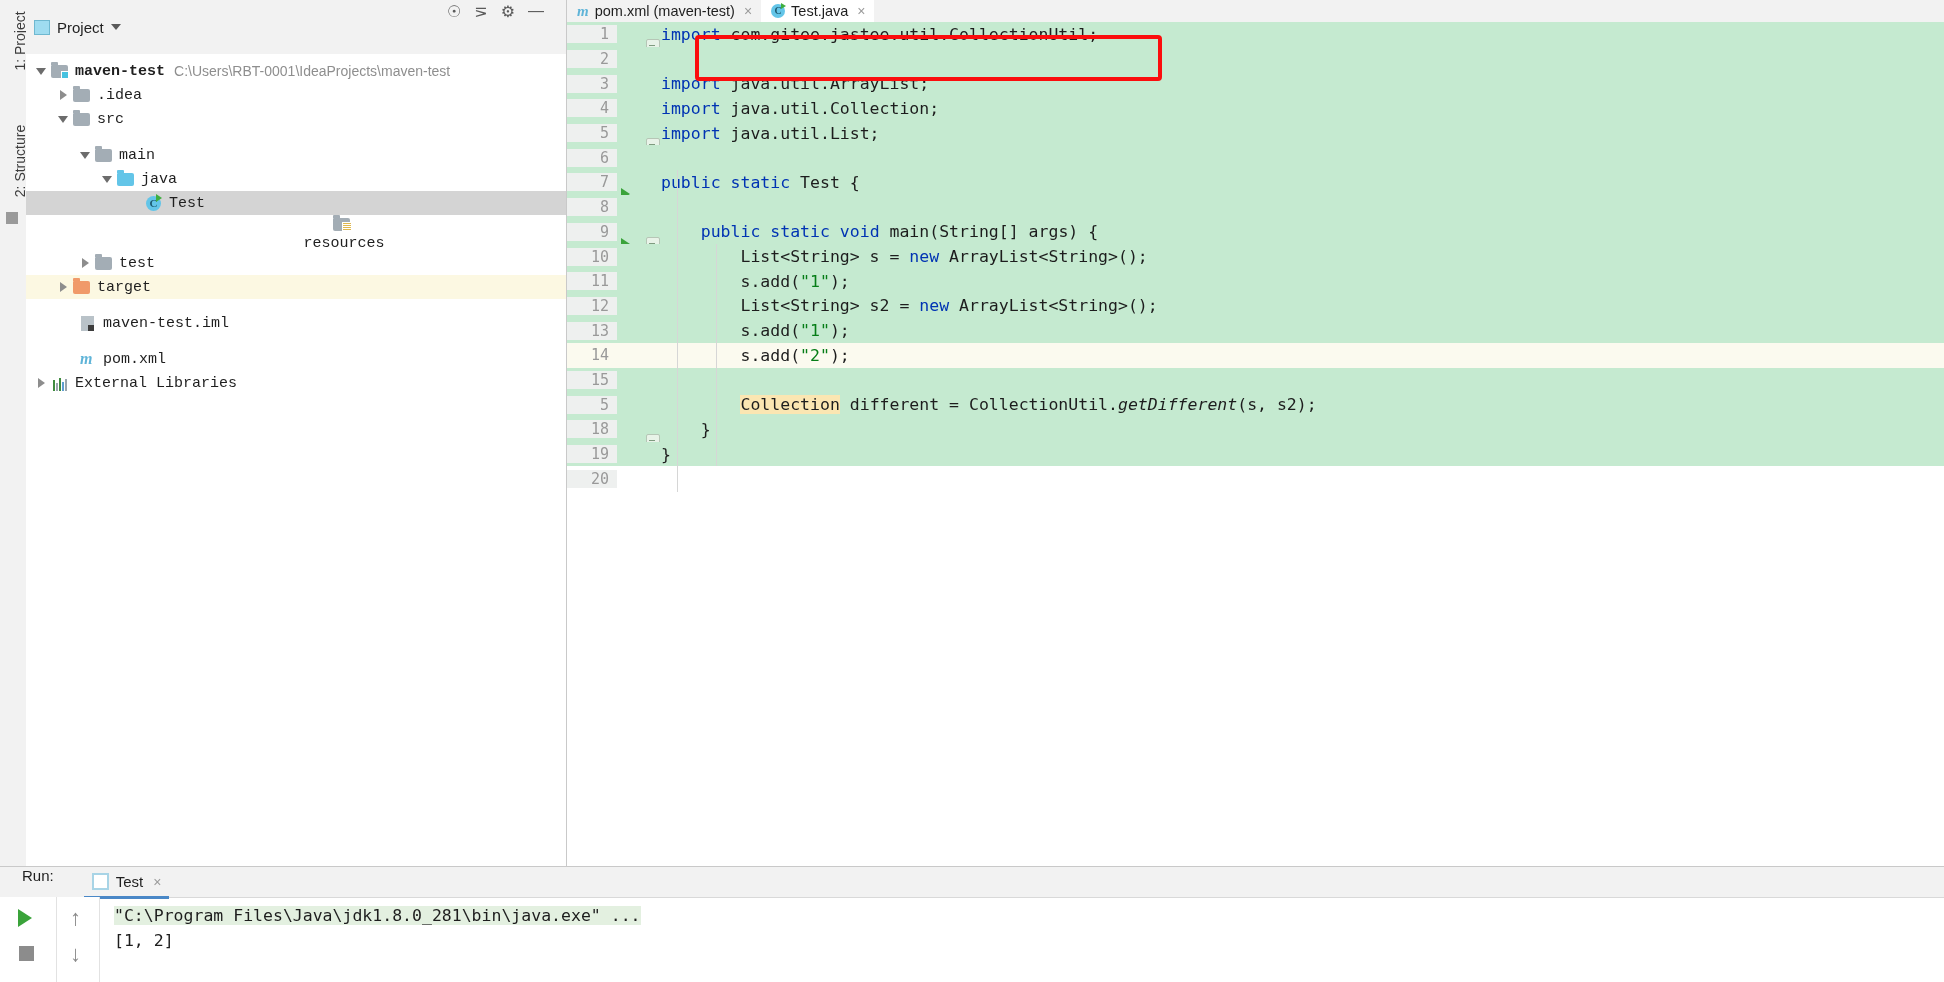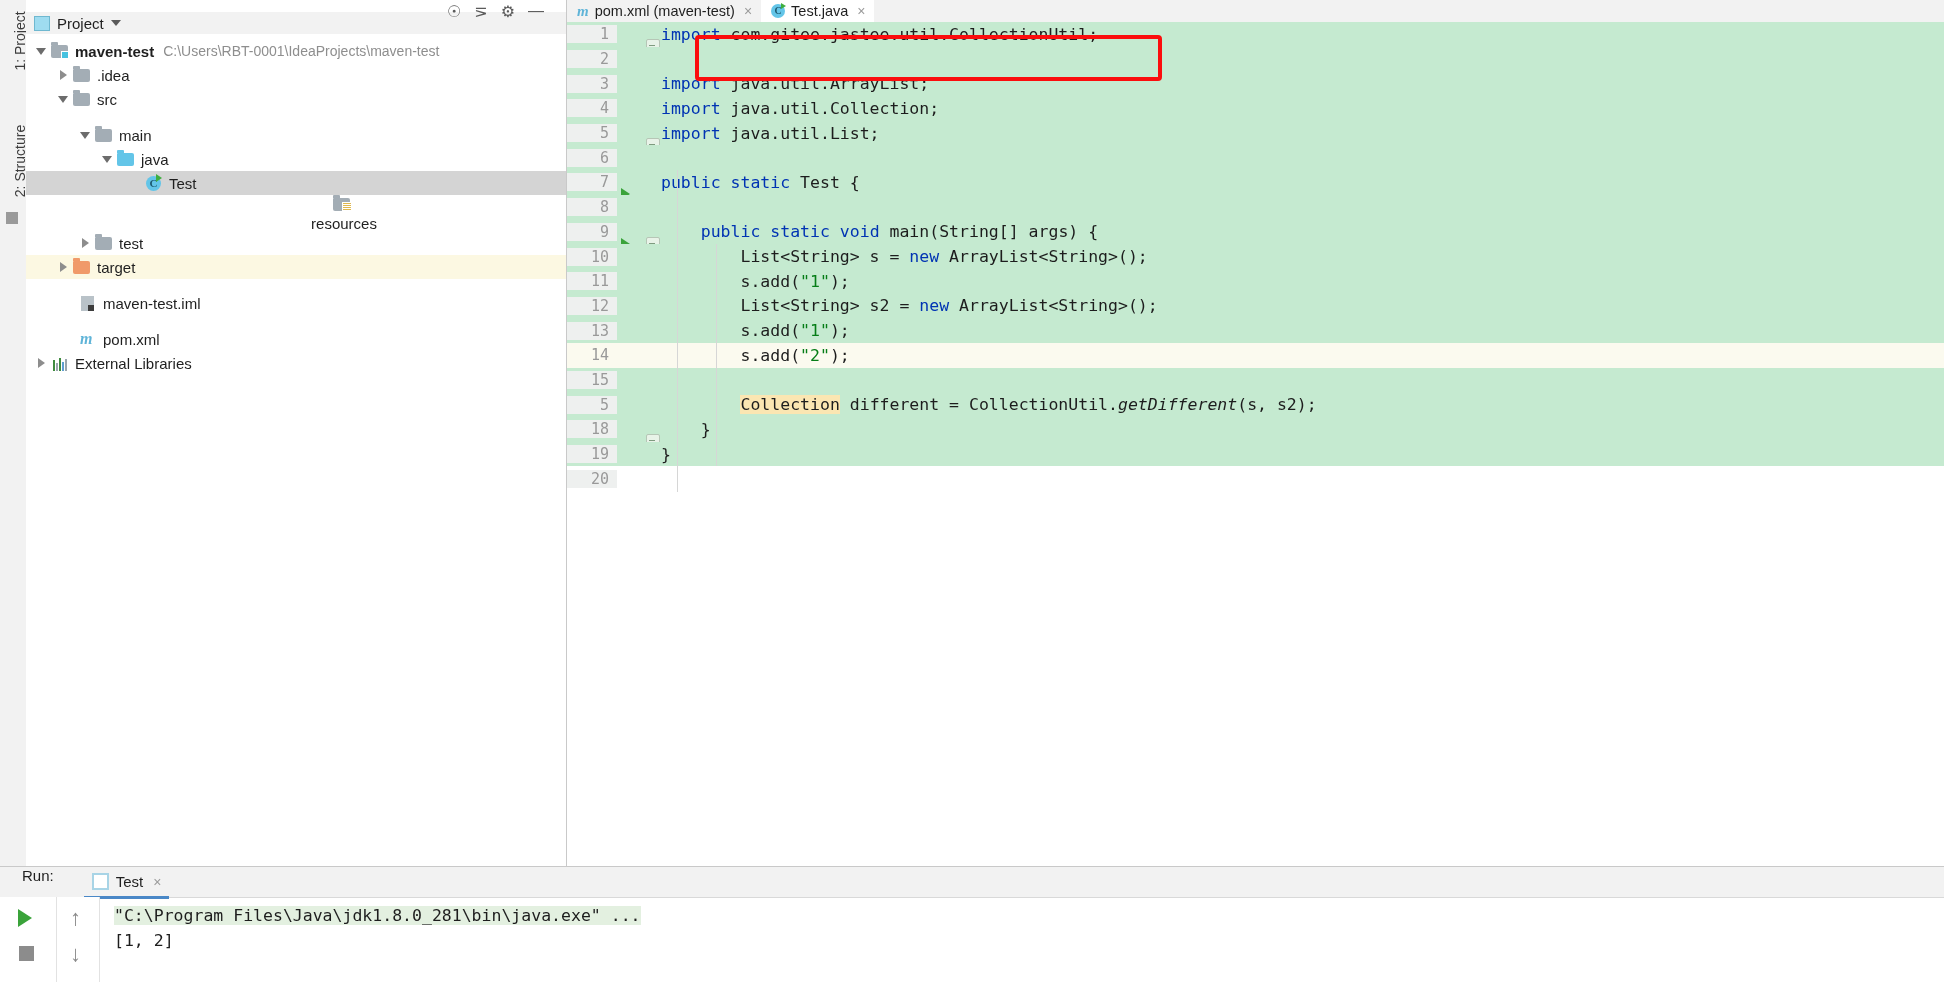--- a/index.html
+++ b/index.html
@@ -31,21 +31,21 @@
   }
 
   
   .project-panel {
     position: absolute; left: 26px; top: 0; width: 540px; height: 866px;
     background: #ffffff; border-right: 1px solid #c9c9c9;
     overflow: hidden;
   }
   .project-header {
     height: 22px; display: flex; align-items: center; gap: 7px;
-    padding: 0 8px; background: #f2f2f2; margin-top: 12px;
+    padding: 16px 8px; background: #f2f2f2;
   }
   .proj-icon {
     width: 14px; height: 13px; background: #9fdcf0; border: 1px solid #6fb8d0;
     display: inline-block;
   }
   .proj-title { font-size: 15px; color: #1f1f1f; font-weight: 400; }
   .caret-dn {
     width: 0; height: 0; border-left: 5px solid transparent;
     border-right: 5px solid transparent; border-top: 6px solid #5a5a5a;
   }
@@ -107,21 +107,21 @@
   
   .bars { position:absolute; left:3px; top:3px; width:16px; height:14px;
             display:flex; align-items:flex-end; gap:1px; }
   .bars i { width:2px; display:block; }
   
   .scratch { position:absolute; left:2px; top:2px; width:15px; height:14px;
             background:#c3ccd2; }
   .scratch::after { content:""; position:absolute; right:-2px; bottom:-2px;
             width:9px; height:9px; border-radius:50%; background:#46c2e0; }
 
-  .tlabel { font-size: 15px; color:#1f1f1f; }
+  .tlabel { font-size: 15px; color:#1f1f1f;font-family:Liberation Mono, monospace; }
   .tlabel.bold { font-weight: bold; }
   .tpath { font-size: 14px; color:#8e8e8e; margin-left: 9px; }
 
   
   .i0 { padding-left: 8px; }  .i1 { padding-left: 30px; }
   .i2 { padding-left: 52px; margin-top: 12px; } .i3 { padding-left: 74px; }
   .i4 { padding-left: 96px; flex-direction: column; } .i5 { padding-left: 118px; }
 
   
   .editor-area {

